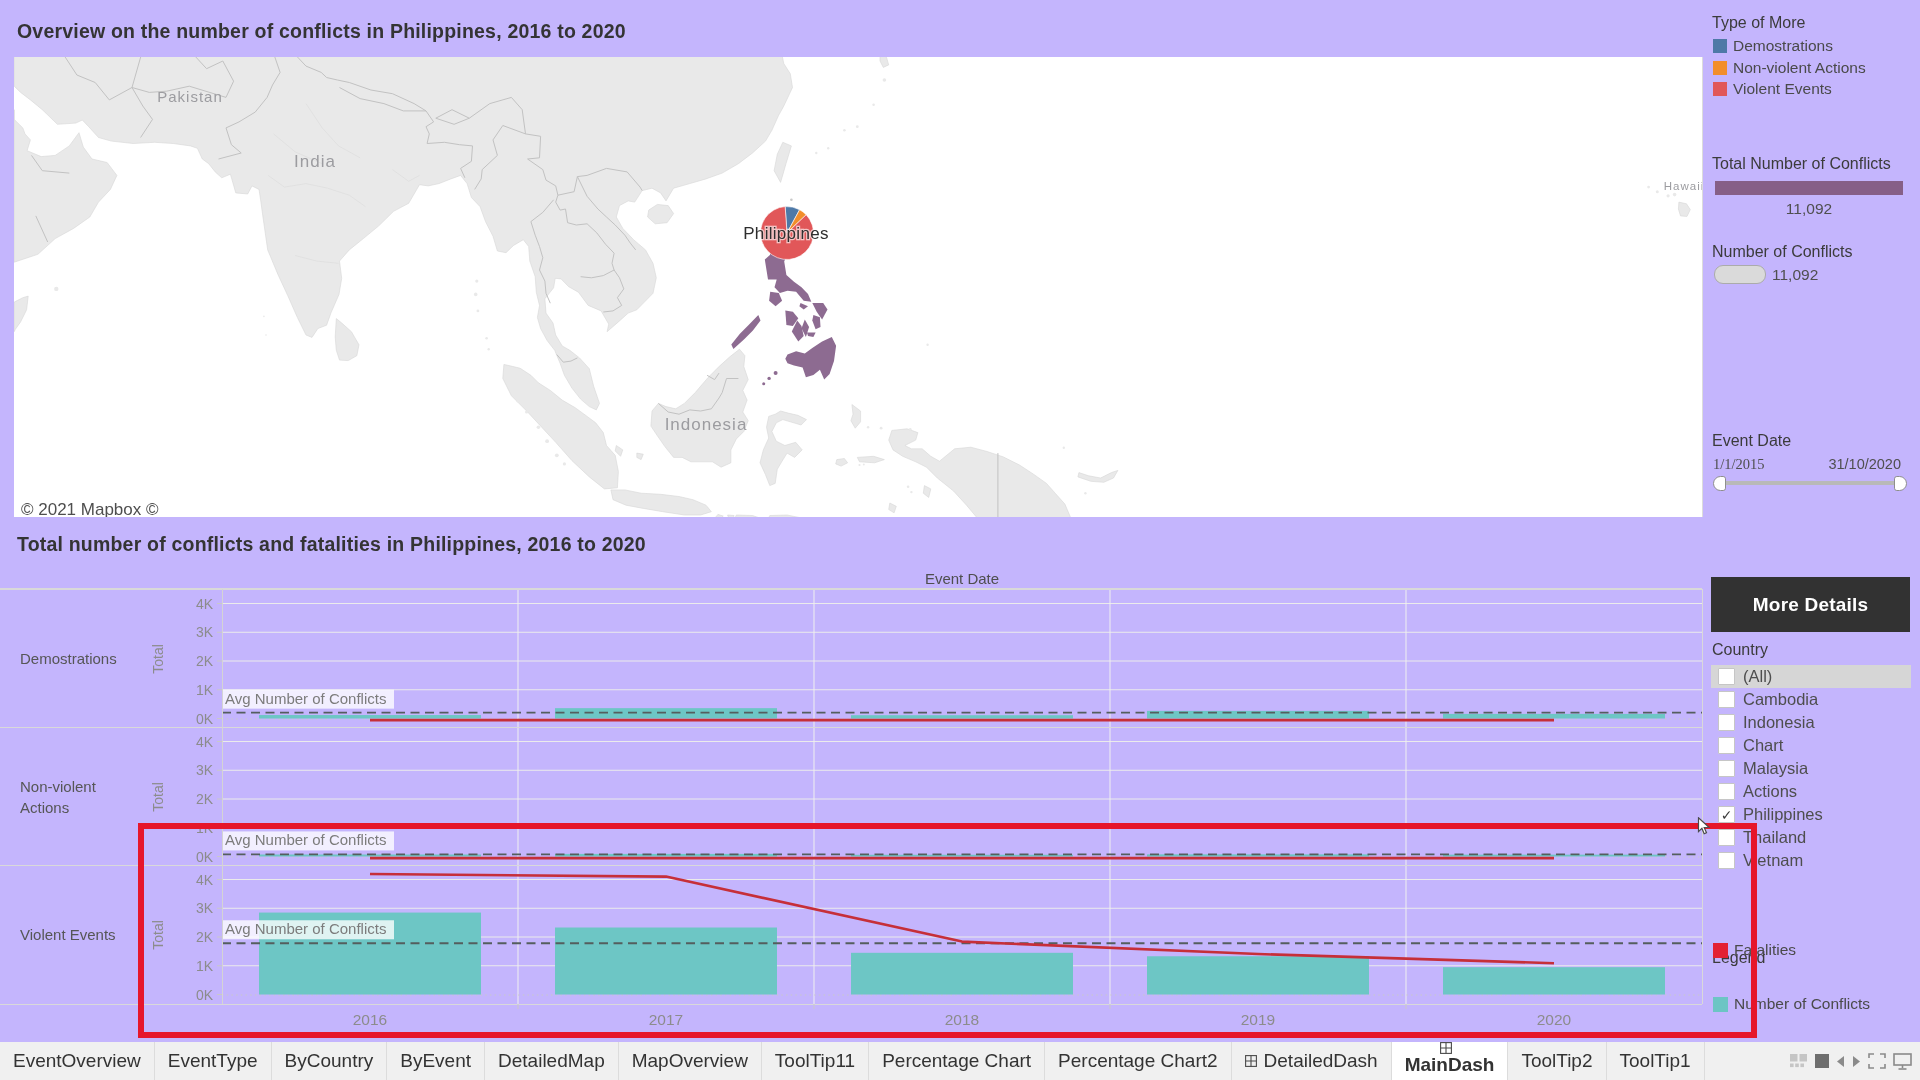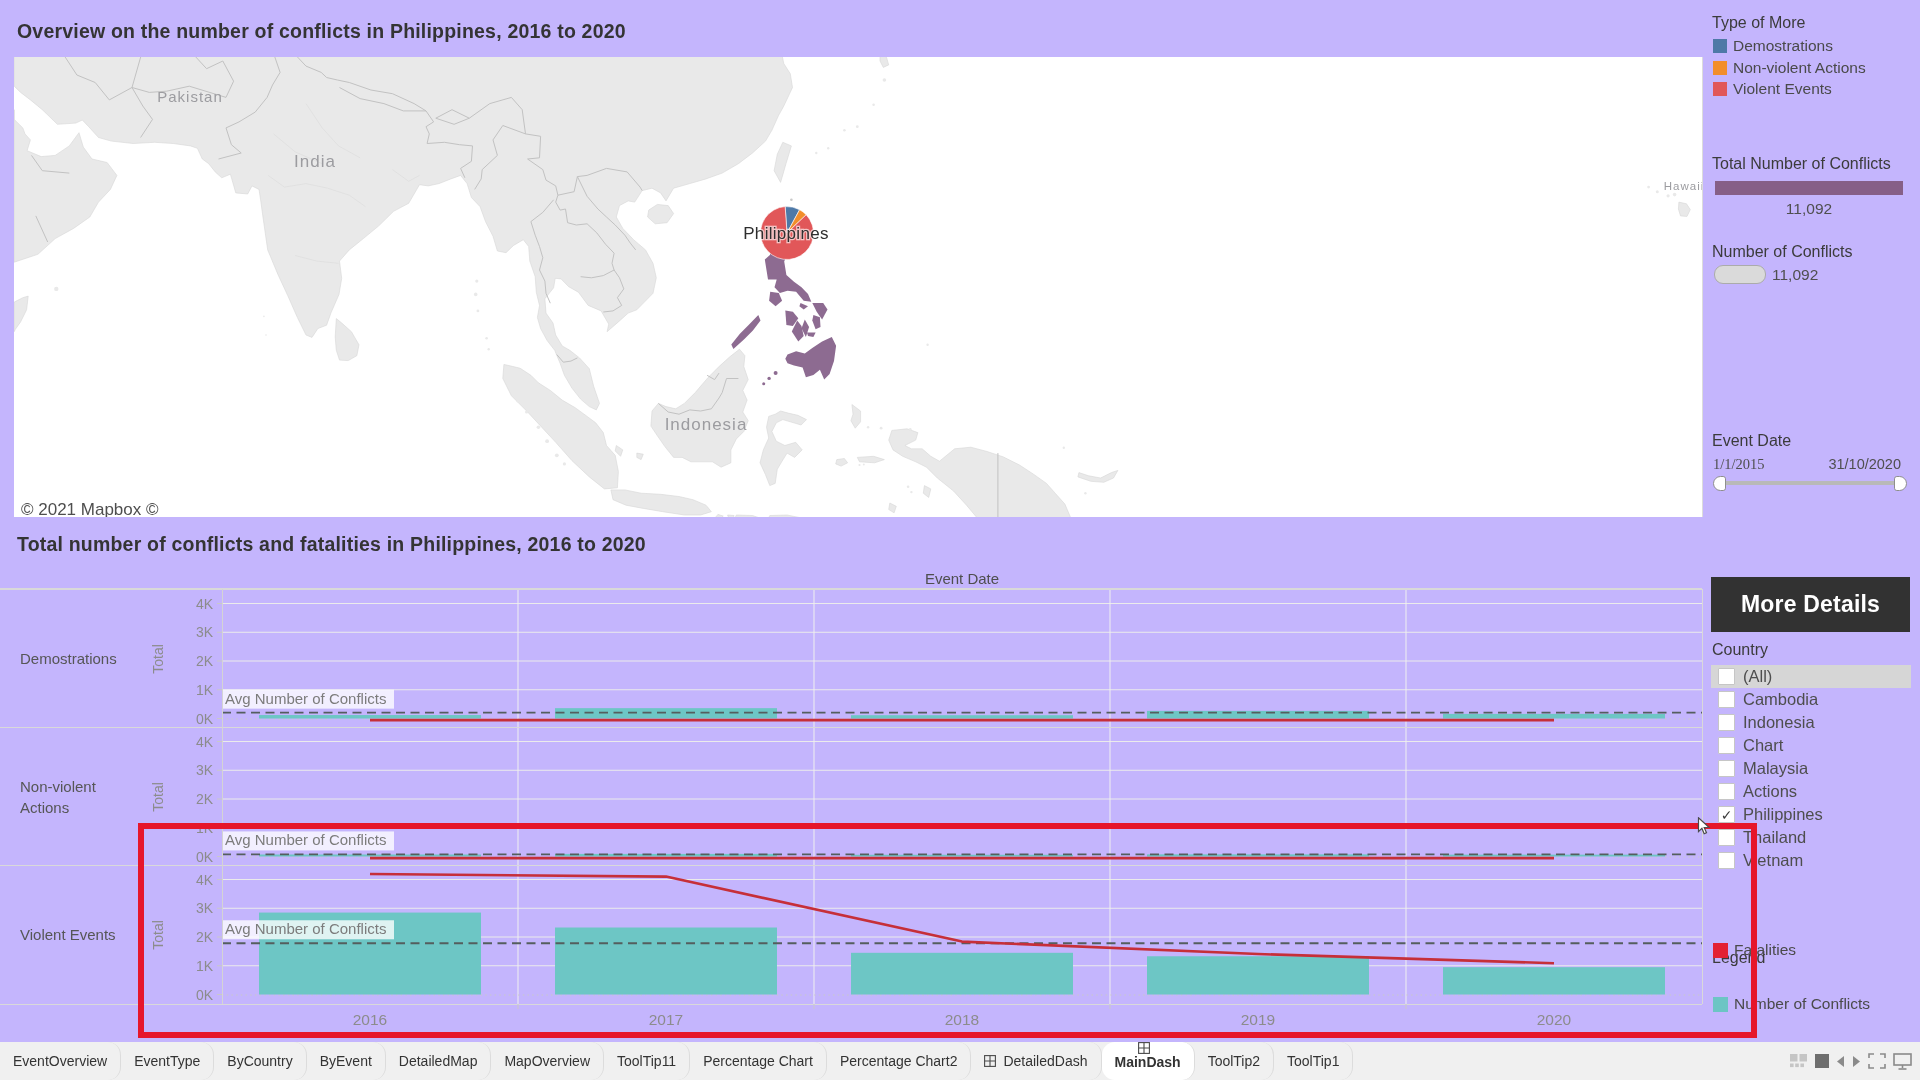--- a/index.html
+++ b/index.html
@@ -33,36 +33,36 @@
 
   #eventdate-title { top:432px; }
   #ed-start { position:absolute; left:1713px; top:456px; font-size:14.5px; color:#4f4f4f;font-family:Liberation Serif, serif; }
   #ed-end { position:absolute; right:19px; top:456px; font-size:14.5px; color:#4f4f4f; }
   #ed-track { position:absolute; left:1722px; top:481px; width:176px; height:4px; background:#b9b9b9; border-radius:2px; }
   .ed-handle { position:absolute; top:476px; width:13px; height:15px; background:#ffffff; border:1.4px solid #8e8e8e; }
   #ed-handle-left { left:1713px; border-radius:8px 3px 3px 8px; }
   #ed-handle-right { left:1894px; border-radius:3px 8px 8px 3px; }
 
   #more-details { position:absolute; left:1711px; top:577px; width:199px; height:55px; background:#323232; color:#ffffff;
-     font-size:23px; font-weight:bold; display:flex; align-items:center; justify-content:center; letter-spacing:0.2px; }
+     font-size:19px; font-weight:bold; display:flex; align-items:center; justify-content:center; letter-spacing:0.2px; }
 
   #country-title { top:641px; }
   #country-list { position:absolute; left:1711px; top:665px; width:200px; }
   .country-row { position:relative; height:23px; display:flex; align-items:center; font-size:16.5px; color:#4e4e4e; }
   .country-row.all { background:#d6d6d6; }
   .cb { width:17px; height:17px; background:#ffffff; border:1px solid #c6c6c6; border-radius:1px; margin:0 8px 0 7px;
      display:flex; align-items:center; justify-content:center; font-size:14px; color:#3a3a3a; flex:0 0 auto; }
 
   #legend-title { top:949px; }
   
   #chart-svg, #annot-layer { position:absolute; left:0; top:0; }
 
   
   #tabbar { position:absolute; left:0; top:1042px; width:1920px; height:38px; background:#f0f0f0; display:flex; align-items:stretch; }
-  .tab { position:relative; display:flex; align-items:center; padding:0 13px; font-size:14px; color:#333; border-right:1px solid #dcdcdc; white-space:nowrap;border-radius:13px; }
+  .tab { position:relative; display:flex; align-items:center; padding:0 13px; font-size:19px; color:#333; border-right:1px solid #dcdcdc; white-space:nowrap; }
   .tab.active { background:#ffffff; font-weight:bold; border-right:1px solid #dcdcdc;flex-direction:column; }
   .tab .dash-ico { margin-right:7px; display:inline-flex; }
   #tab-controls { position:absolute; right:8px; top:1042px; height:38px; display:flex; align-items:center; gap:7px; }
 
   
   #annot-rect { position:absolute; left:138px; top:823px; width:1619px; height:215px; border:6px solid #e6162b; }
 
   #cursor { position:absolute; left:1697px; top:817px; }
 </style>
 </head>

